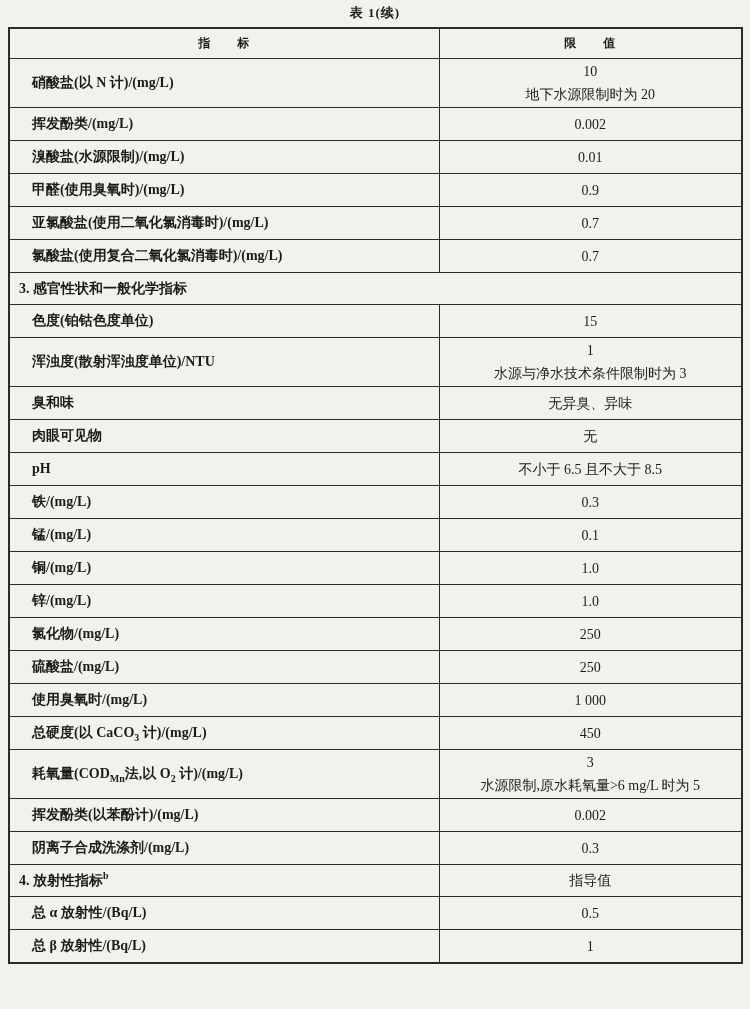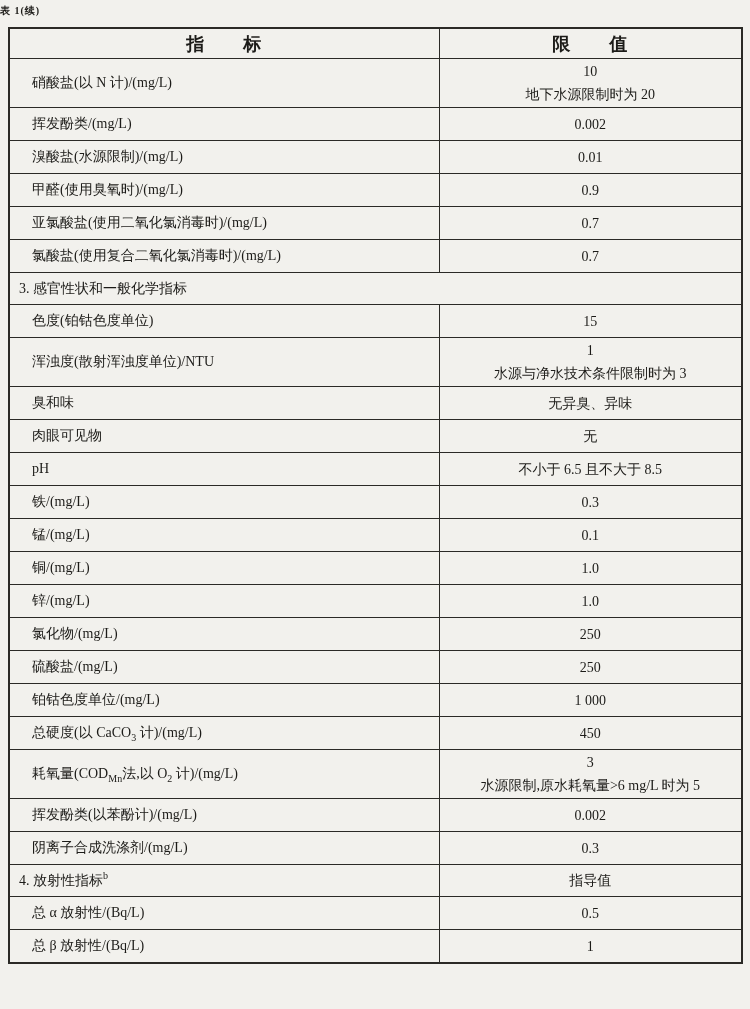--- a/index.html
+++ b/index.html
@@ -5,39 +5,39 @@
   html,body{margin:0;padding:0;}
   body{
     width:750px;height:1009px;
     background:#f2f1ed;
     font-family:"Liberation Serif","DejaVu Serif",serif;
     color:#1c1b18;
   }
   .page{position:relative;width:750px;height:1009px;overflow:hidden;}
   .doc-title{
     position:absolute;top:4px;left:0;width:100%;
-    font-size:10px;font-weight:bold;letter-spacing:1px;
+    text-align:center;font-size:13px;font-weight:bold;letter-spacing:1px;
   }
   table.std-table{
     position:absolute;left:8px;top:27px;width:733px;
     border-collapse:collapse;table-layout:fixed;
     border:2px solid #2b2a26;
   }
   .std-table th,.std-table td{
     border:1px solid #2b2a26;
     overflow:hidden;
   }
   .std-table th{
-    height:27px;font-size:18px;font-weight:bold;
+    height:27px;font-size:12px;font-weight:bold;
     text-align:center;letter-spacing:1px;
   }
   .std-table td{font-size:14px;vertical-align:middle;}
   tr.single td{height:28px;}
   tr.section td{height:27px;margin-top:40px;}
-  .cell-indicator{text-align:left;padding:2px 6px 2px 22px;}
+  .cell-indicator{text-align:left;padding:2px 6px 2px 22px;font-weight:bold;}
   tr.section .cell-indicator,.section-cell{padding-left:9px;}
   .section-cell{text-align:left;height:27px;}
   .cell-limit{text-align:center;padding:1px 13px;}
   .limit-main,.limit-note{line-height:23px;}
   .std-table sub{font-size:10px;line-height:0;}
   .std-table sup{font-size:10px;line-height:0;}
 </style>
 </head>
 <body>
 
@@ -157,21 +157,21 @@
             <div class="limit-main">250</div>
           </td>
         </tr>
         <tr class="single">
           <td class="cell-indicator"><span>硫酸盐/(mg/L)</span></td>
           <td class="cell-limit">
             <div class="limit-main">250</div>
           </td>
         </tr>
         <tr class="single">
-          <td class="cell-indicator"><span>铂钴色度单位/(mg/L)</span></td>
+          <td class="cell-indicator"><span>使用臭氧时/(mg/L)</span></td>
           <td class="cell-limit">
             <div class="limit-main">1 000</div>
           </td>
         </tr>
         <tr class="single">
           <td class="cell-indicator"><span>总硬度(以 CaCO</span><sub>3</sub><span> 计)/(mg/L)</span></td>
           <td class="cell-limit">
             <div class="limit-main">450</div>
           </td>
         </tr>

